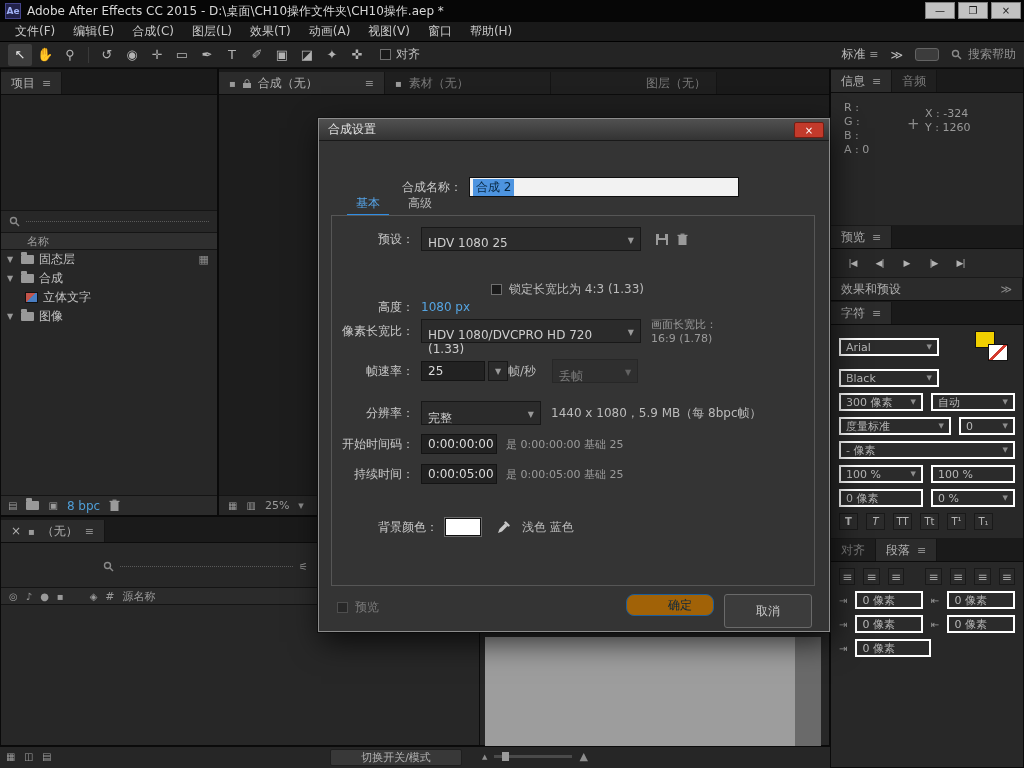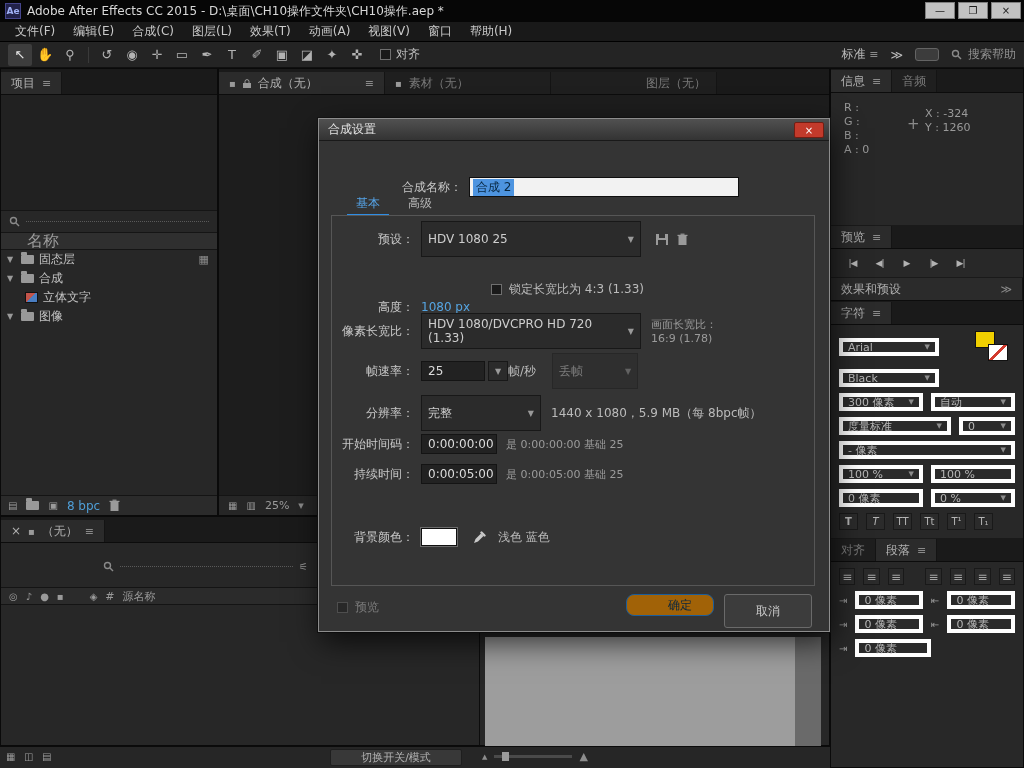--- a/index.html
+++ b/index.html
@@ -33,42 +33,42 @@
   .panel{background:#272727;border:1px solid #0a0a0a;}
   .ptabs{height:26px;background:#1a1a1a;display:flex;align-items:flex-end;border-bottom:1px solid #0c0c0c;}
   .ptab{height:22px;padding:3px 10px;background:#2b2b2b;color:#b0b0b0;display:flex;align-items:center;gap:7px;border-right:1px solid #141414;white-space:nowrap;}
   .ptab.inactive{background:#1f1f1f;color:#787878;}
   .pmenu{color:#8a8a8a;font-size:11px;}
 
   
   .thumbarea{height:116px;background:#212121;border-bottom:1px solid #151515;}
   .searchrow{height:22px;display:flex;align-items:center;gap:6px;padding:0 8px;border-bottom:1px solid #151515;}
   .dotline{flex:1;border-bottom:1px dotted #5a5a5a;height:1px;}
-  .colhead{height:17px;background:#2f2f2f;border-bottom:1px solid #151515;display:flex;align-items:center;padding-left:26px;color:#9c9c9c;font-size:16px;}
+  .colhead{height:17px;background:#2f2f2f;border-bottom:1px solid #151515;display:flex;align-items:center;padding-left:26px;color:#9c9c9c;font-size:11px;}
   .trow{height:19px;display:flex;align-items:center;gap:5px;padding-left:6px;color:#c2c2c2;}
   .twisty{font-size:8px;color:#9a9a9a;width:9px;}
   .foldico{width:13px;height:9px;background:#999;border-radius:1px;position:relative;display:inline-block;}
   .foldico::before{content:'';position:absolute;left:0;top:-3px;width:6px;height:3px;background:#999;border-radius:1px 1px 0 0;}
   .compico{width:13px;height:11px;display:inline-block;background:linear-gradient(135deg,#c2544a 50%,#4a7ec2 50%);border:1px solid #111;}
   .badge{margin-left:auto;margin-right:8px;color:#8c8c8c;font-size:11px;}
   .projfoot{position:absolute;left:0;bottom:0;right:0;height:20px;background:#2b2b2b;border-top:1px solid #141414;display:flex;align-items:center;gap:9px;padding:0 7px;}
   .bpc{color:#4f9fd8;}
 
   
   .viewbody{position:absolute;left:0;top:26px;right:0;bottom:20px;background:#1d1d1d;}
   .viewfoot{position:absolute;left:0;bottom:0;right:0;height:20px;background:#262626;border-top:1px solid #141414;display:flex;align-items:center;gap:9px;padding:0 9px;color:#9a9a9a;font-size:11px;}
 
   
   .tl-search{position:absolute;left:102px;top:44px;width:205px;display:flex;align-items:center;gap:6px;}
   .tl-cols{position:absolute;left:0;top:70px;width:478px;height:18px;background:#2b2b2b;border-top:1px solid #141414;border-bottom:1px solid #141414;display:flex;align-items:center;gap:8px;padding:0 8px;color:#9a9a9a;font-size:11px;}
   .tl-ico{color:#9a9a9a;font-size:10px;}
 
   
   .rsec-head{height:24px;background:#1a1a1a;display:flex;align-items:flex-end;border-bottom:1px solid #0c0c0c;}
-  .dd{height:18px;background:#2b2b2b;border:4px solid #ffffff;display:flex;align-items:center;gap:4px;padding:0 5px;font-size:11px;color:#b7b7b7;}
+  .dd{height:18px;background:#2b2b2b;border:2px solid #ffffff;display:flex;align-items:center;gap:4px;padding:0 5px;font-size:11px;color:#b7b7b7;}
   .dd .car{margin-left:auto;font-size:7px;color:#8d8d8d;}
   .crow{display:flex;align-items:center;gap:8px;padding:0 8px;margin-top:6px;}
   .fx{width:19px;height:17px;background:#2b2b2b;border:1px solid #191919;display:grid;place-items:center;font-size:10px;color:#b5b5b5;}
   .al{width:19px;height:17px;background:#2b2b2b;border:1px solid #191919;display:grid;place-items:center;font-size:12px;color:#a5a5a5;}
   .tr{width:23px;height:16px;display:grid;place-items:center;color:#b2b2b2;font-size:9px;letter-spacing:-1px;}
   .swfill{position:absolute;left:0;top:0;width:20px;height:17px;background:#f0cf00;border:1px solid #111;}
   .swstroke{position:absolute;left:13px;top:13px;width:20px;height:17px;border:1px solid #111;
     background:linear-gradient(135deg,#fff 44%,#d23a2e 44%,#d23a2e 56%,#fff 56%);}
   .infolbl{font-size:11px;color:#9a9a9a;line-height:14px;}
 
@@ -85,21 +85,21 @@
   .dlg-title{height:22px;background:linear-gradient(#515151,#333);border-bottom:1px solid #191919;display:flex;align-items:center;padding:0 9px;color:#e3e3e3;}
   .dlg-close{position:absolute;top:3px;right:5px;width:30px;height:16px;background:#c23a2b;border:1px solid #711d13;border-radius:2px;color:#fff;font-size:10px;display:grid;place-items:center;}
   .dlg-body{position:absolute;left:0;top:22px;right:0;bottom:0;}
   .drow{position:absolute;left:0;right:0;height:20px;display:flex;align-items:center;}
   .dlabel{width:102px;text-align:right;padding-right:7px;color:#c8c8c8;flex:0 0 102px;}
   .namefield{width:270px;height:20px;background:#f2f2f2;border:1px solid #0f0f0f;display:flex;align-items:center;padding:0 3px;color:#111;}
   .namesel{background:#4d94e0;color:#07263f;padding:0 3px;}
   .dtab{padding:2px 9px;color:#b5b5b5;}
   .dtab.active{color:#55a4e8;border-bottom:2px solid #2f8de4;}
   .groupbox{position:absolute;left:12px;right:14px;top:74px;height:371px;border:1px solid #565656;}
-  .ddd{height:36px;background:#2b2b2b;border:1px solid #181818;display:flex;align-items:center;gap:6px;padding:0 6px;color:#cecece;}
+  .ddd{height:24px;background:#2b2b2b;border:1px solid #181818;display:flex;gap:6px;padding:8px 6px;color:#cecece;}
   .ddd .car{margin-left:auto;font-size:8px;color:#9a9a9a;}
   .fld{height:20px;background:#222;border:1px solid #141414;display:flex;align-items:center;padding:0 6px;color:#dcdcdc;}
   .hot{color:#55a5e2;}
   .smallinfo{font-size:11px;color:#9b9b9b;}
   .caretbtn{width:20px;height:20px;background:#2b2b2b;border:1px solid #181818;display:grid;place-items:center;font-size:8px;color:#9a9a9a;}
   .okbtn{position:absolute;left:307px;top:453px;width:88px;height:22px;background:#a16207;border:1px solid #1a5d9c;border-radius:8px;color:#082640;display:grid;place-items:center;padding-left:20px;}
   .cancelbtn{position:absolute;left:405px;top:453px;width:88px;height:34px;background:#3c3c3c;border:1px solid #6a6a6a;border-radius:3px;color:#cacaca;display:grid;place-items:center;}
   .disabled{opacity:.45;}
 </style>
 </head>
@@ -561,21 +561,21 @@
       </div>
 
       <div class="drow" style="top:323px;">
         <span class="dlabel">持续时间：</span>
         <span class="fld" style="width:76px;">
           <span>0:00:05:00</span>
         </span>
         <span class="smallinfo" style="margin-left:9px;">是 0:00:05:00 基础 25</span>
       </div>
 
-      <div class="drow" style="top:386px;">
+      <div class="drow" style="top:376px;padding-left:24px;">
         <span class="dlabel">背景颜色：</span>
         <span style="width:36px;height:18px;background:#fff;border:1px solid #101010;outline:1px solid #6b6b6b;"></span>
         <span style="width:16px;"></span>
         <svg width="13" height="13" viewBox="0 0 13 13">
             <path d="M1 12 L2.5 8 L8 2.5 L10.5 5 L5 10.5 Z" fill="#c9c9c9"></path>
             <path d="M8.5 1.5 L11.5 4.5" stroke="#c9c9c9" stroke-width="2.4" stroke-linecap="round"></path>
           </svg>
         <span style="margin-left:12px;">浅色 蓝色</span>
       </div>
 

